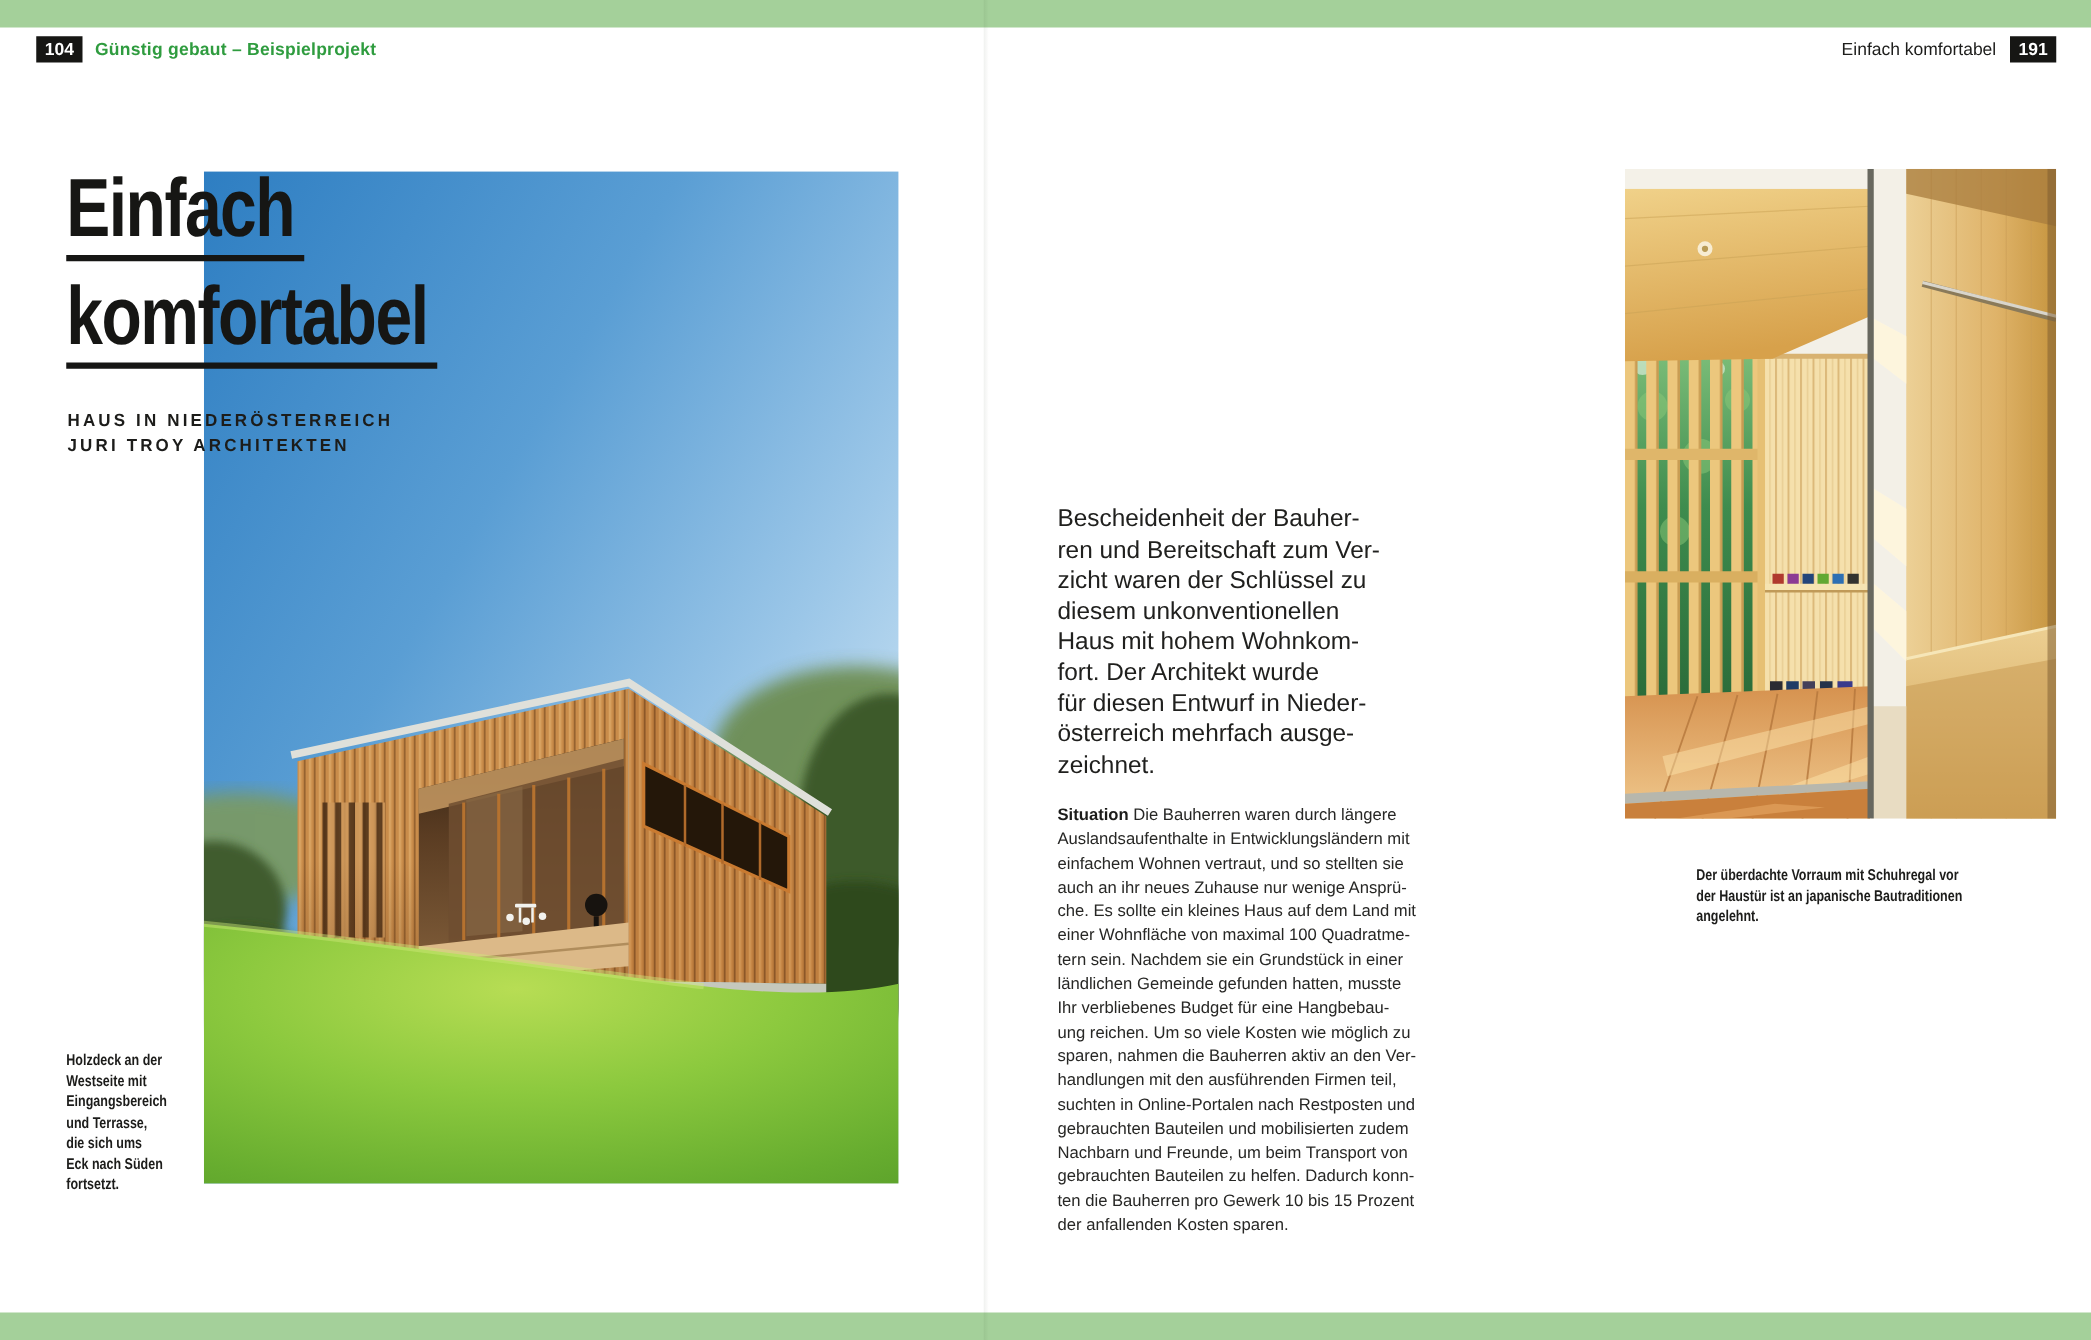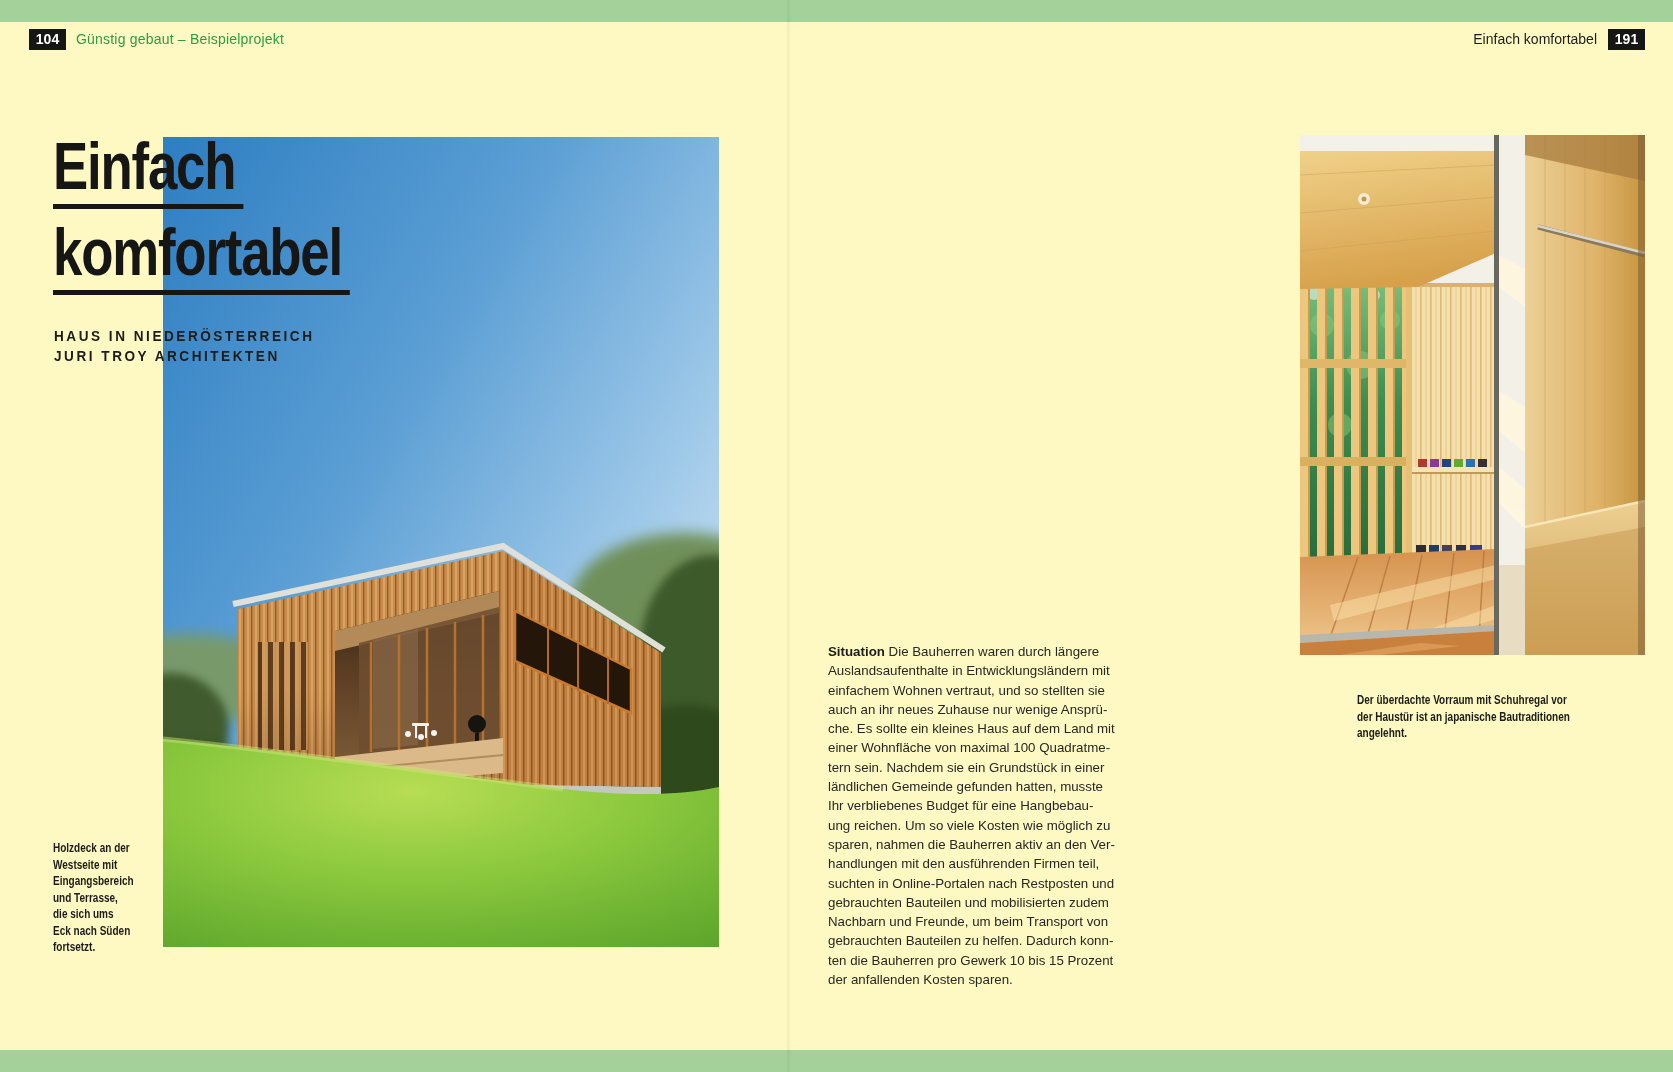--- a/index.html
+++ b/index.html
@@ -1,31 +1,31 @@
 <!DOCTYPE html>
 <html><head>
 <meta charset="utf-8">
 <style>
   html,body{margin:0;padding:0;background:#d8d8d8;}
   .spread{
     position:relative;width:1673px;height:1072px;margin:0 auto;
-    background:#fef9c3;overflow:hidden;
+    background:#ffffff;overflow:hidden;
     font-family:"Liberation Sans",sans-serif;color:#1c1c1a;
   }
   .stripe{position:absolute;left:0;width:1673px;height:22px;background:#a4d09a;}
   .stripe.top{top:0}
   .stripe.bottom{bottom:0}
   .gutter{position:absolute;top:0;left:787px;width:4px;height:1072px;
     background:linear-gradient(90deg,rgba(40,60,30,.07),rgba(0,0,0,0));}
   .pagenum{position:absolute;top:29px;width:37px;height:21px;line-height:21px;
     background:#161614;color:#ffffff;font-weight:700;font-size:14px;text-align:center;}
   .pagenum.pn-left{left:29px}
   .pagenum.pn-right{left:1608px}
   .running-left{position:absolute;left:76px;top:31px;color:#2f9c3f;
-    font-weight:400;font-size:14px;letter-spacing:.2px;white-space:nowrap;}
+    font-weight:700;font-size:14px;letter-spacing:.2px;white-space:nowrap;}
   .running-right{position:absolute;top:31px;right:76px;color:#1d1d1b;
     font-weight:400;font-size:14px;white-space:nowrap;margin-left:36px;}
   .photo{position:absolute;overflow:hidden;}
   #photo-left{left:163px;top:137px;width:556px;height:810px;}
   #photo-right{left:1300px;top:135px;width:345px;height:520px;}
   .title-line{position:absolute;left:53px;line-height:1;white-space:nowrap;
     font-size:66px;font-weight:700;letter-spacing:-1.5px;color:#161614;
     border-bottom:5px solid #161614;padding:0 10px 5px 0;
     transform:scaleX(.8);transform-origin:left top;}
   #title1{top:133px}
@@ -34,21 +34,21 @@
     letter-spacing:2.6px;color:#1c1c1a;white-space:nowrap;
     transform:scaleX(.97);transform-origin:left top;}
   #subtitle1{top:328px}
   #subtitle2{top:348px}
   .caption{position:absolute;font-weight:700;font-size:12.5px;line-height:16.5px;
     color:#1c1c1a;white-space:pre-line;transform:scaleX(.8);transform-origin:left top;}
   #caption-left{left:53px;top:840px;width:180px;}
   #caption-right{left:1357px;top:692px;width:320px;}
   .intro{position:absolute;left:846px;top:403px;width:320px;
     font-size:19.5px;line-height:24.6px;color:#20201e;white-space:pre-line;}
-  .body-text{position:absolute;left:828px;top:642px;width:312px;margin:0;
+  .body-text{position:absolute;left:846px;top:642px;width:312px;margin:0;
     font-size:13.3px;line-height:19.3px;color:#272725;}
   .body-text b{font-weight:700;color:#1c1c1a;}
   .body-text .flow{white-space:pre-line;}
 </style>
 </head>
 <body>
 
 <div class="spread">
 
   <div class="stripe top"></div>
@@ -163,20 +163,29 @@
   <div class="subtitle" id="subtitle1">HAUS IN NIEDERÖSTERREICH</div>
   <div class="subtitle" id="subtitle2">JURI TROY ARCHITEKTEN</div>
   <div class="caption" id="caption-left">Holzdeck an der
 Westseite mit
 Eingangsbereich
 und Terrasse,
 die sich ums
 Eck nach Süden
 fortsetzt.</div>
 
+  <div class="intro">Bescheidenheit der Bauher-
+ren und Bereitschaft zum Ver-
+zicht waren der Schlüssel zu
+diesem unkonventionellen
+Haus mit hohem Wohnkom-
+fort. Der Architekt wurde
+für diesen Entwurf in Nieder-
+österreich mehrfach ausge-
+zeichnet.</div>
   <p class="body-text">
     <b>Situation</b>
     <span class="flow">Die Bauherren waren durch längere
 Auslandsaufenthalte in Entwicklungsländern mit
 einfachem Wohnen vertraut, und so stellten sie
 auch an ihr neues Zuhause nur wenige Ansprü-
 che. Es sollte ein kleines Haus auf dem Land mit
 einer Wohnfläche von maximal 100 Quadratme-
 tern sein. Nachdem sie ein Grundstück in einer
 ländlichen Gemeinde gefunden hatten, musste

